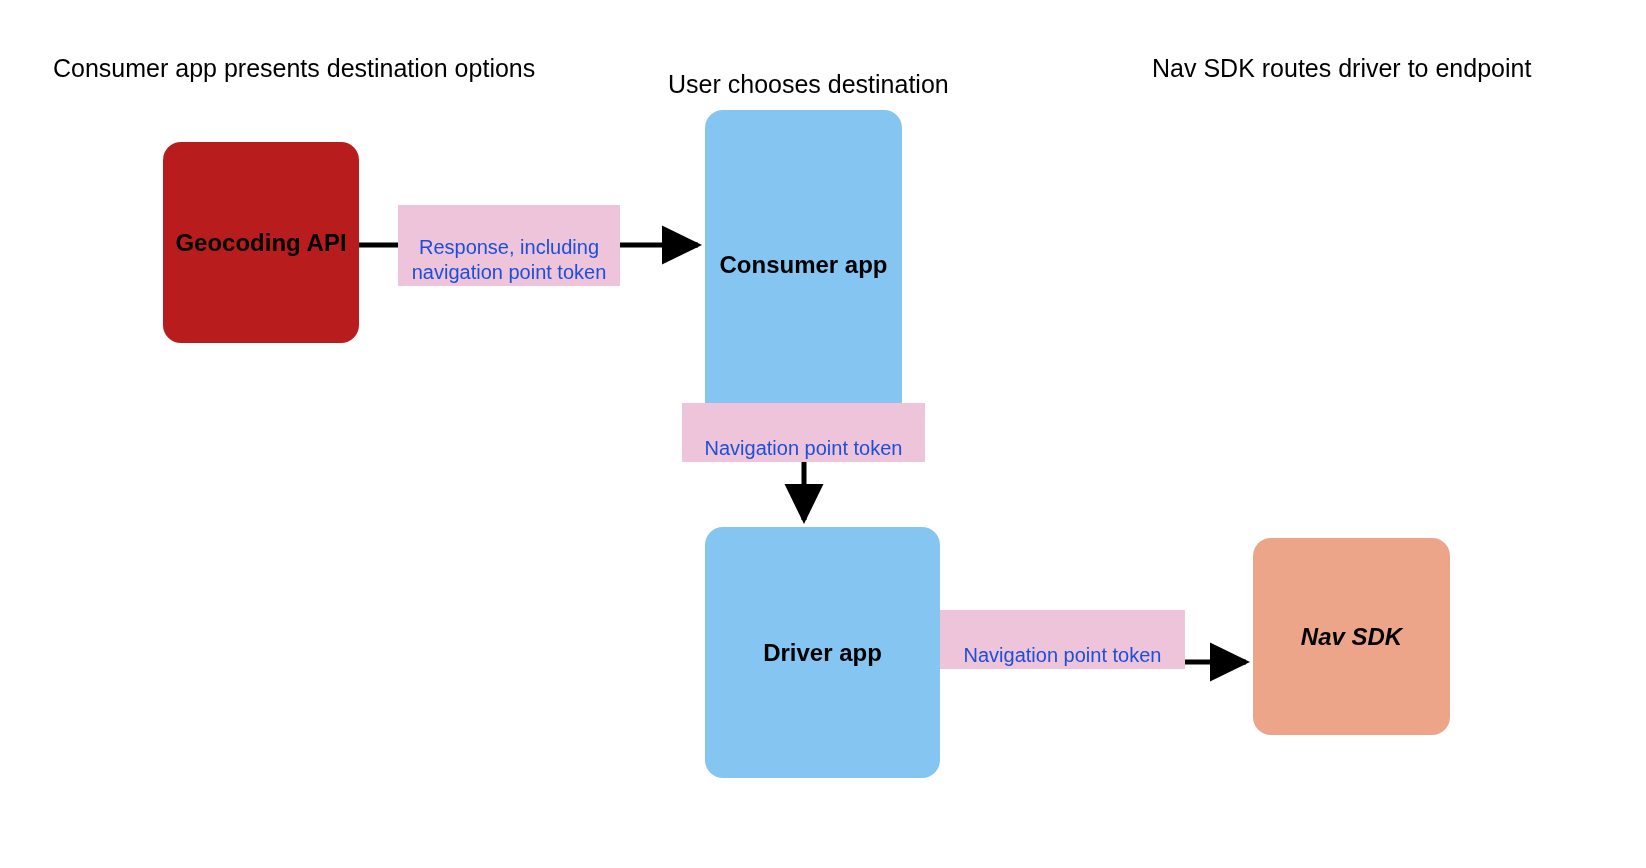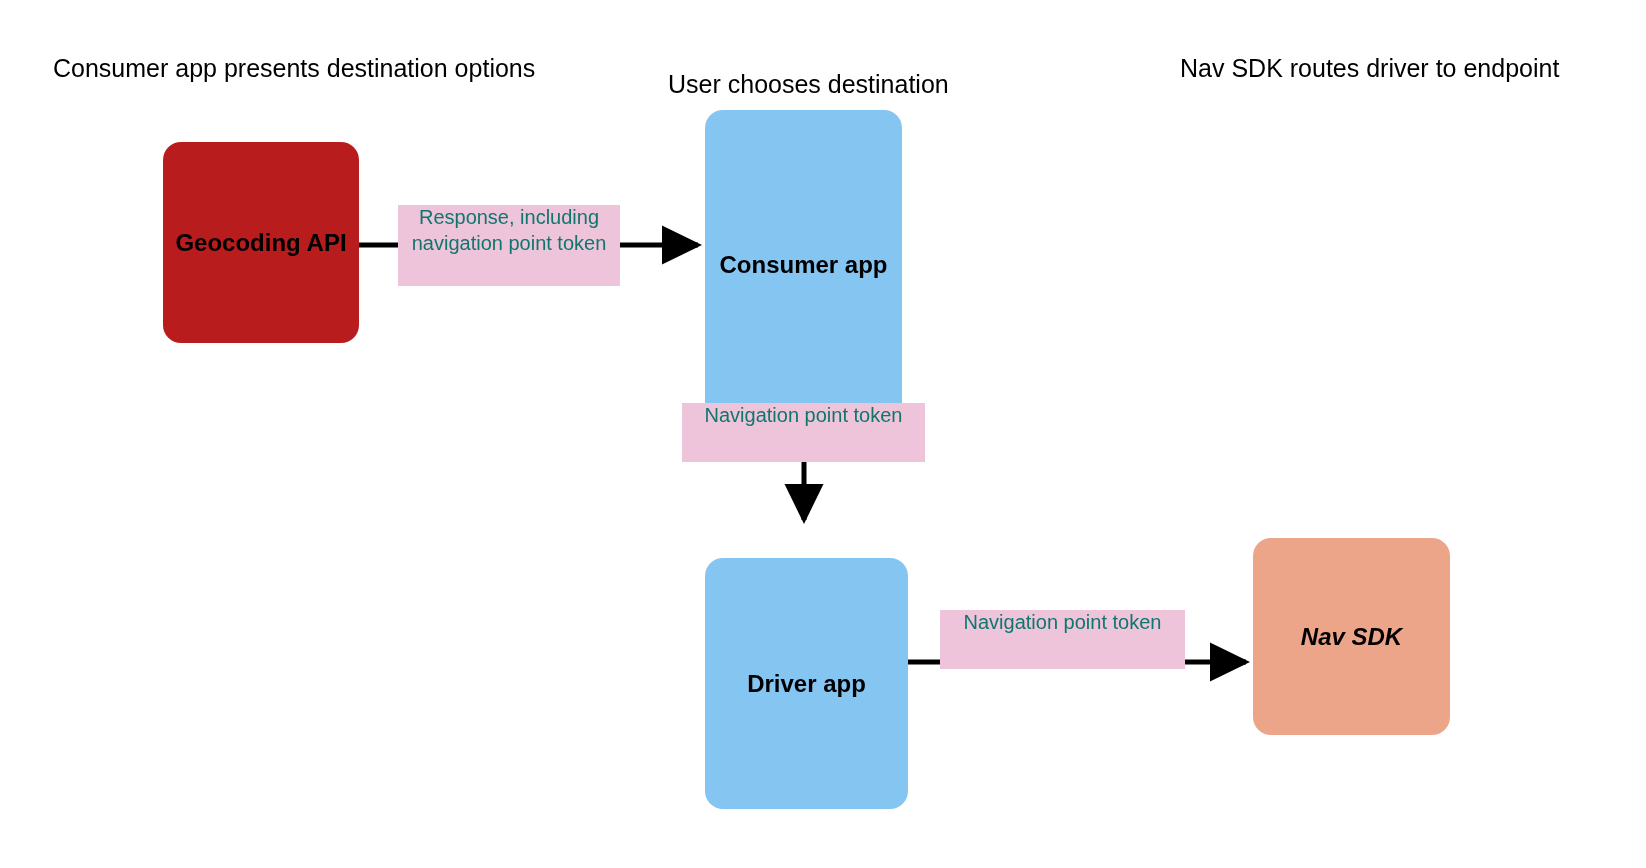--- a/index.html
+++ b/index.html
@@ -35,24 +35,24 @@
     color: #000000;
     font-weight: bold;
     font-size: 24px;
     text-align: center;
     z-index: 3;
   }
   .node-label { pointer-events: none; }
   .edge-label {
     position: absolute;
     display: flex;
-    align-items: flex-start;
+    align-items: flex-end;
     justify-content: center;
     text-align: center;
-    color: #0f766e;
+    color: #1d4ed8;
     font-size: 20px;
     line-height: 1.28;
     z-index: 4;
     padding: 0 6px;
     box-sizing: border-box;
   }
   .arrow-svg {
     position: absolute;
     left: 0;
     top: 0;
@@ -62,21 +62,21 @@
     overflow: visible;
   }
 </style>
 </head>
 <body>
 
 <div id="canvas">
 
   <div class="col-header" style="left:53px; top:56px;">Consumer app presents destination options</div>
   <div class="col-header" style="left:668px; top:72px;">User chooses destination</div>
-  <div class="col-header" style="left:1152px; top:56px;margin-left:28px;">Nav SDK routes driver to endpoint</div>
+  <div class="col-header" style="left:1152px; top:56px;">Nav SDK routes driver to endpoint</div>
 
   <svg class="arrow-svg" viewBox="0 0 1646 868">
     <defs>
       <marker id="ah-right" markerWidth="9" markerHeight="9" refX="7.2" refY="4.5" orient="auto" markerUnits="strokeWidth">
         <path d="M0,0.6 L8,4.5 L0,8.4 z" fill="#000000"></path>
       </marker>
       <marker id="ah-down" markerWidth="9" markerHeight="9" refX="7.2" refY="4.5" orient="auto" markerUnits="strokeWidth">
         <path d="M0,0.6 L8,4.5 L0,8.4 z" fill="#000000"></path>
       </marker>
     </defs>
@@ -89,21 +89,21 @@
   </svg>
 
   <div class="node" style="left:163px; top:142px; width:196px; height:201px; background:#b91c1c;">
     <span class="node-label">Geocoding API</span>
   </div>
 
   <div class="node" style="left:705px; top:110px; width:197px; height:310px; background:#85c5f2;">
     <span class="node-label">Consumer app</span>
   </div>
 
-  <div class="node" style="left:705px; top:558px; width:203px; height:251px; background:#85c5f2;">
+  <div class="node" style="left:705px; top:527px; width:235px; height:251px; background:#85c5f2;">
     <span class="node-label">Driver app</span>
   </div>
 
   <div class="node" style="left:1253px; top:538px; width:197px; height:197px; background:#eda58a;font-style:italic;">
     <span class="node-label">Nav SDK</span>
   </div>
 
   <div class="edge-label" style="left:398px; top:205px; width:222px; height:81px; background:#edc4da;">
     <span>Response, including navigation point token</span>
   </div>

